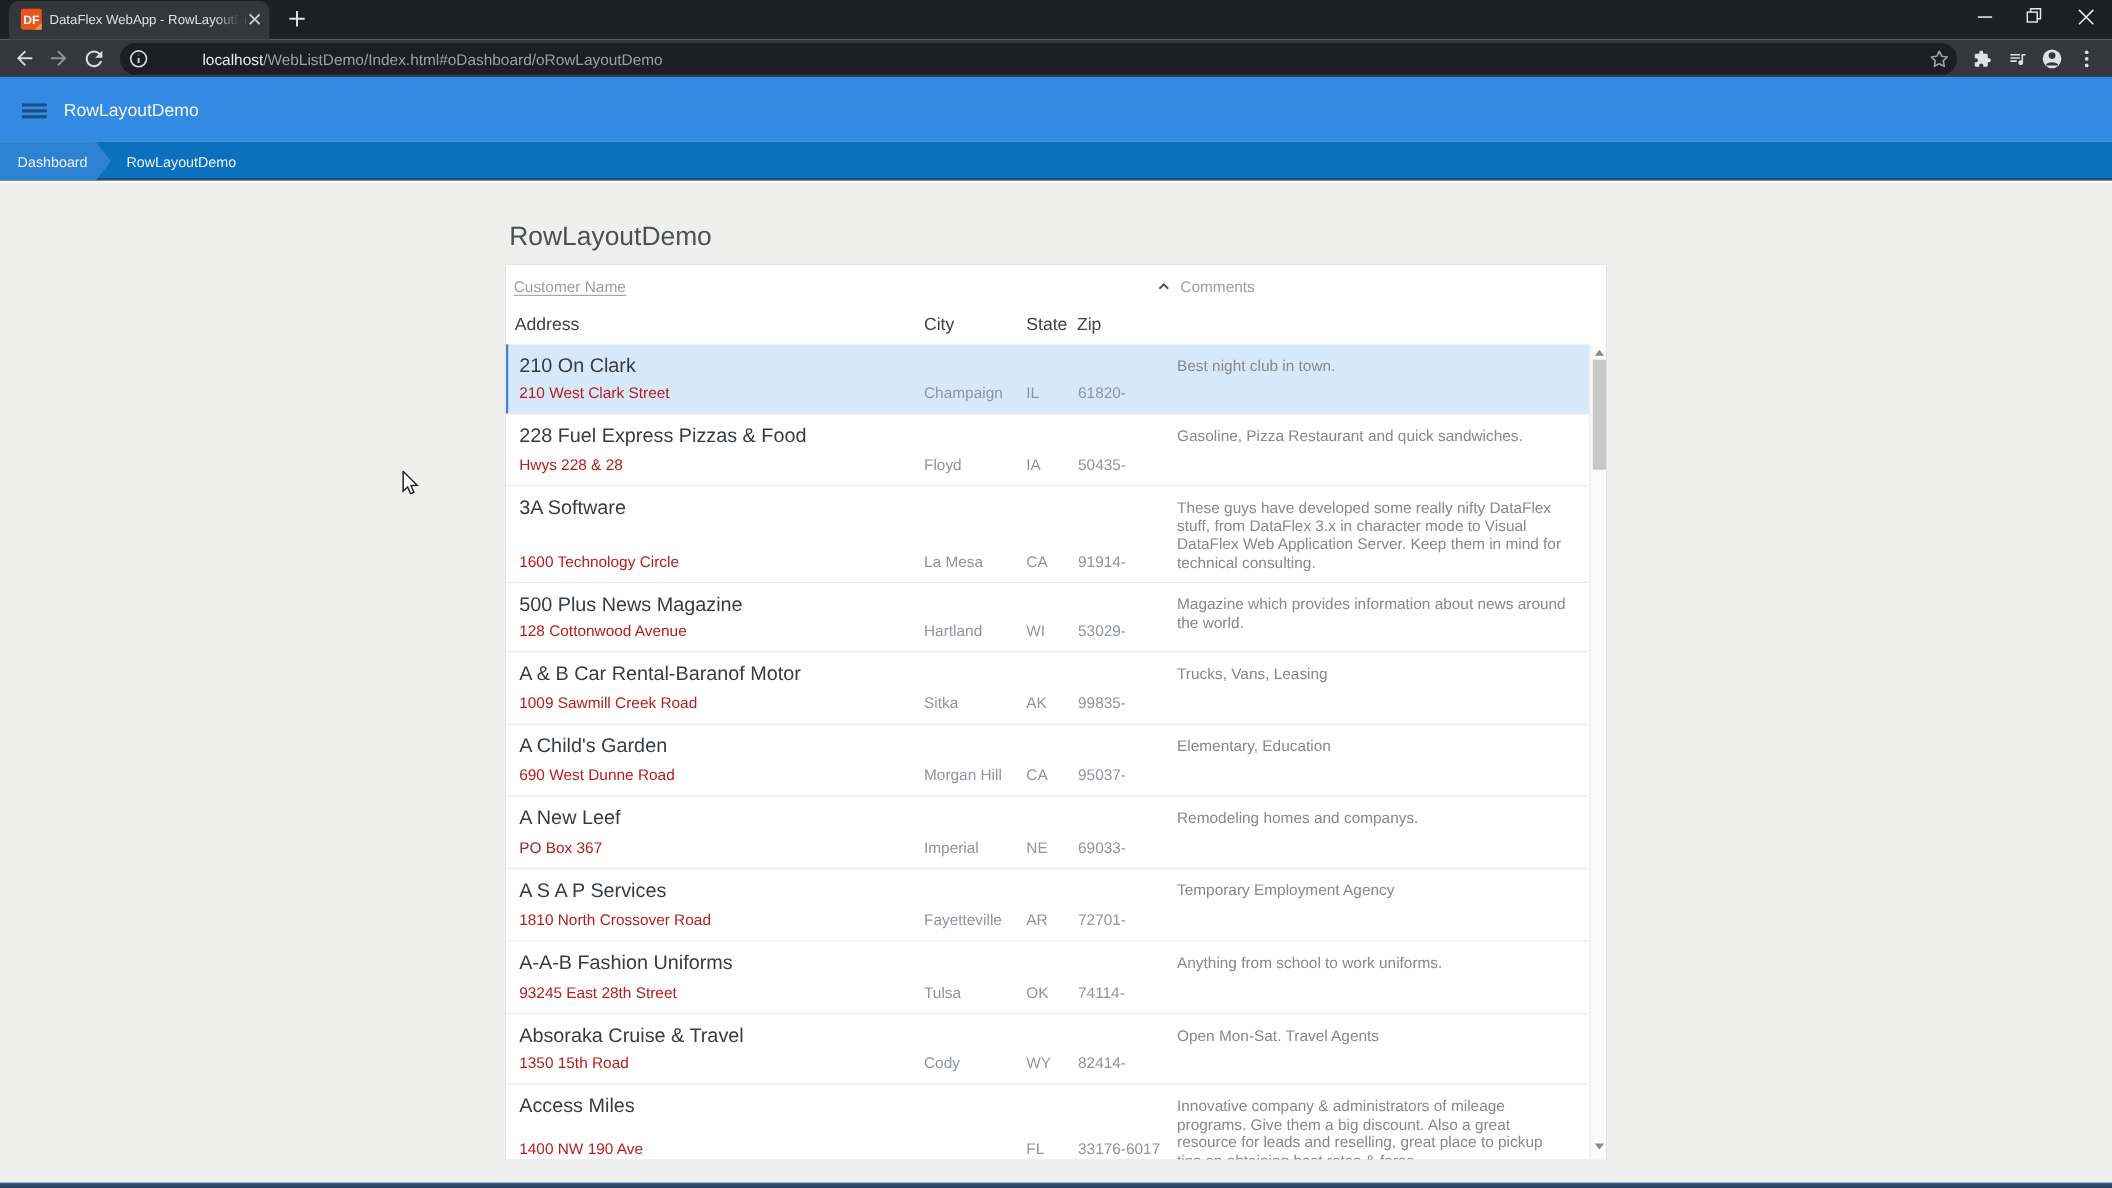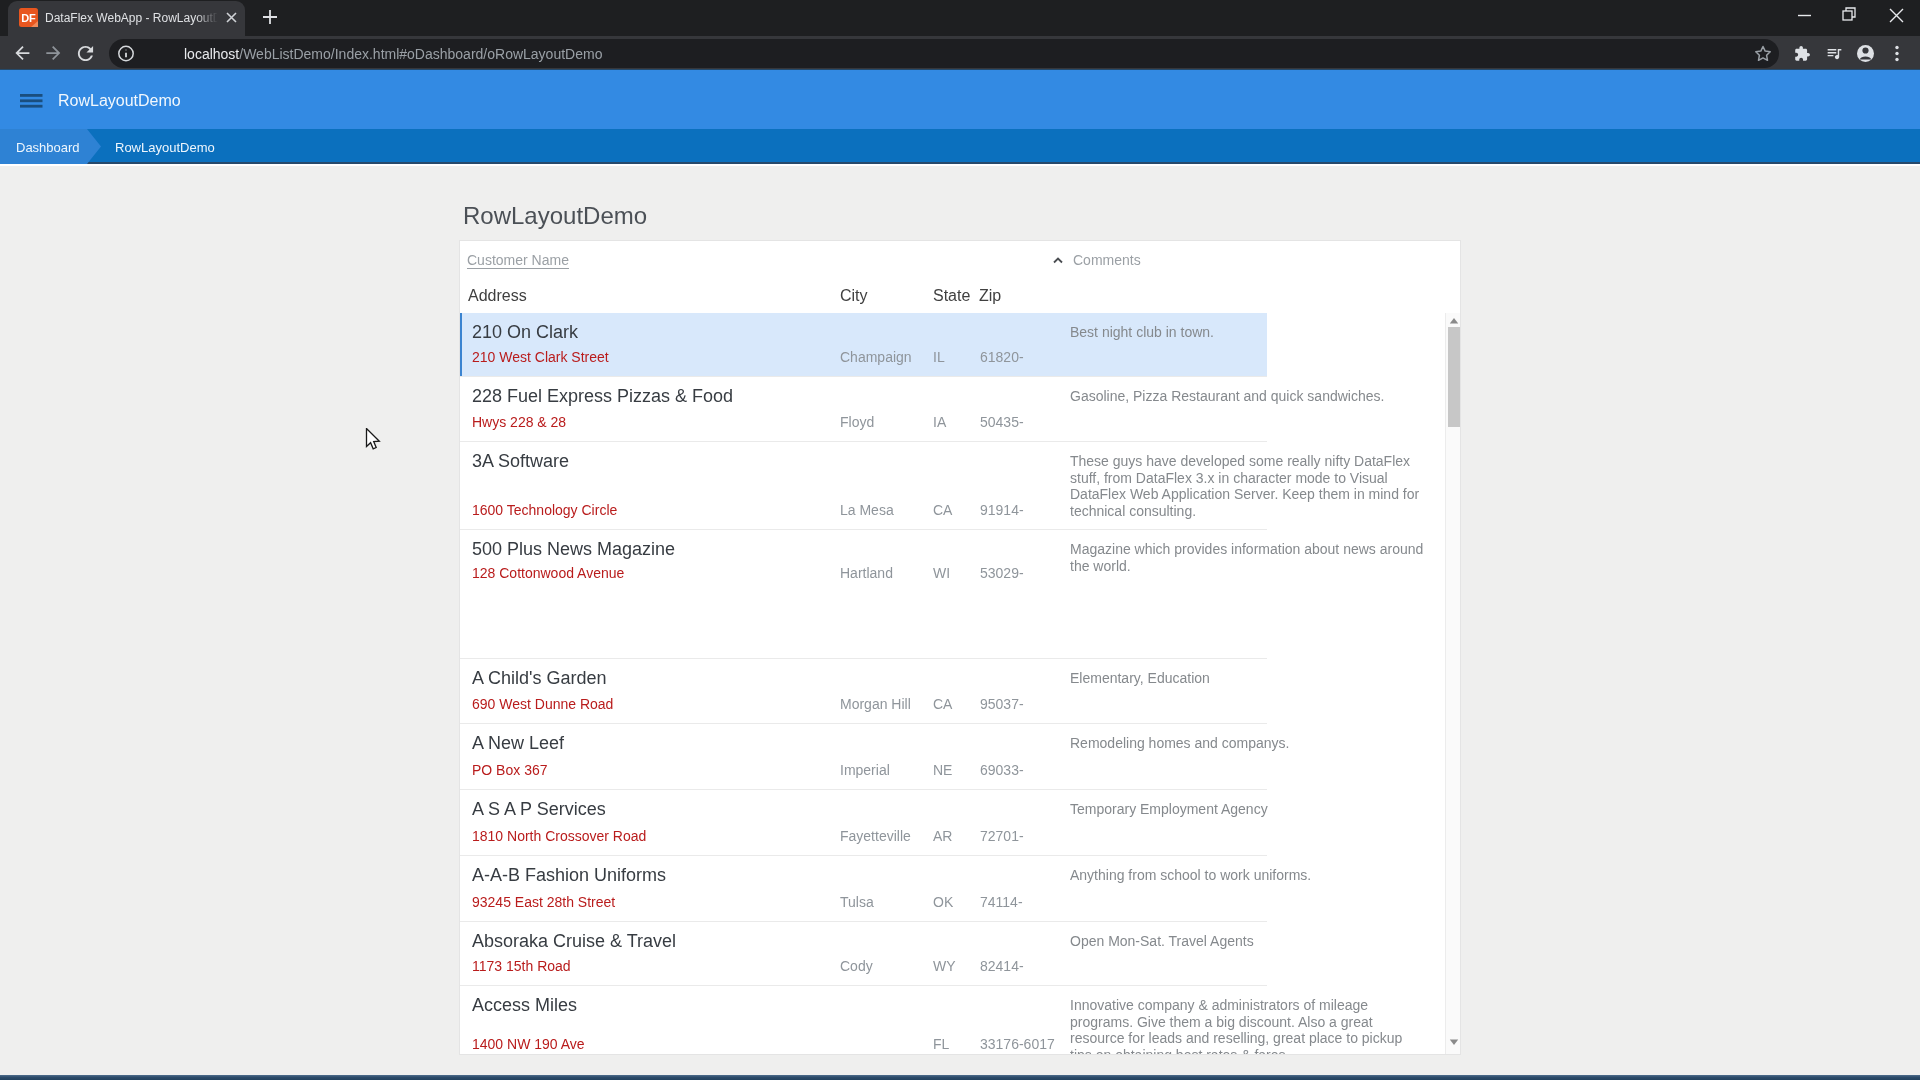--- a/index.html
+++ b/index.html
@@ -22,21 +22,21 @@
   .crumbtxt { position:absolute; top:11px; font-size:13px; color:#eef6fd; }
   
   #content { position:absolute; left:0; top:166px; width:1920px; height:910px; background:#efefee; }
   #taskbar { position:absolute; left:0; top:1075px; width:1920px; height:5px; background:linear-gradient(180deg,#4e6d8d 0%,#2c4b6a 45%,#22415f 100%); }
   #heading { position:absolute; left:463px; top:204px; font-size:24px; line-height:24px; color:#4b5056; }
   #card { position:absolute; left:459px; top:240px; width:1002px; height:815px; background:#fff; border:1px solid #e4e4e4; overflow:hidden; }
   
   .hl1 { position:absolute; font-size:14px; line-height:16px; color:#9ba0a5; }
   .hl2 { position:absolute; font-size:16px; line-height:17px; color:#404040; }
   
-  .row { position:absolute; left:0; width:807px; border-top:1px solid #eaeaea; }
+  .row { position:absolute; left:0; width:985px; border-top:1px solid #eaeaea; }
   .rt { position:absolute; left:12px; top:10px; font-size:18px; line-height:19px; color:#373c42; white-space:nowrap; }
   .ra { position:absolute; left:12px; bottom:11.5px; font-size:14px; line-height:16px; color:#b91c1c; white-space:nowrap; }
   .rc { position:absolute; left:380px; bottom:11.5px; font-size:14px; line-height:16px; color:#8f959b; white-space:nowrap;margin-top:39px; }
   .rs { position:absolute; left:473px; bottom:11.5px; font-size:14px; line-height:16px; color:#8f959b; white-space:nowrap; }
   .rz { position:absolute; left:520px; bottom:11.5px; font-size:14px; line-height:16px; color:#8f959b; white-space:nowrap; }
   .rm { position:absolute; left:610px; top:11px; width:356px; font-size:14px; line-height:16.5px; color:#85898d; }
   #row1 { background:#d8e8fb; border-top:none; }
   #row1accent { position:absolute; left:0; top:0; width:2px; height:100%; background:#3b84d0; }
   
   #sbtrack { position:absolute; left:985px; top:72px; width:15px; height:743px; background:#fafafa; border-left:1px solid #ececec; }
@@ -128,20 +128,28 @@
     <div class="rm">These guys have developed some really nifty DataFlex stuff, from DataFlex 3.x in character mode to Visual DataFlex Web Application Server. Keep them in mind for technical consulting.</div>
   </div>
   <div class="row" style="top:288px; height:63px;">
     <div class="rt">500 Plus News Magazine</div>
     <div class="ra">128 Cottonwood Avenue</div>
     <div class="rc">Hartland</div>
     <div class="rs">WI</div>
     <div class="rz">53029-</div>
     <div class="rm">Magazine which provides information about news around the world.</div>
   </div>
+  <div class="row" style="top:351px; height:66px;">
+    <div class="rt">A &amp; B Car Rental-Baranof Motor</div>
+    <div class="ra">1009 Sawmill Creek Road</div>
+    <div class="rc">Sitka</div>
+    <div class="rs">AK</div>
+    <div class="rz">99835-</div>
+    <div class="rm">Trucks, Vans, Leasing</div>
+  </div>
   <div class="row" style="top:417px; height:65px;">
     <div class="rt">A Child's Garden</div>
     <div class="ra">690 West Dunne Road</div>
     <div class="rc">Morgan Hill</div>
     <div class="rs">CA</div>
     <div class="rz">95037-</div>
     <div class="rm">Elementary, Education</div>
   </div>
   <div class="row" style="top:482px; height:66px;">
     <div class="rt">A New Leef</div>
@@ -162,21 +170,21 @@
   <div class="row" style="top:614px; height:66px;">
     <div class="rt">A-A-B Fashion Uniforms</div>
     <div class="ra">93245 East 28th Street</div>
     <div class="rc">Tulsa</div>
     <div class="rs">OK</div>
     <div class="rz">74114-</div>
     <div class="rm">Anything from school to work uniforms.</div>
   </div>
   <div class="row" style="top:680px; height:64px;">
     <div class="rt">Absoraka Cruise &amp; Travel</div>
-    <div class="ra">1173 15th Road</div>
+    <div class="ra">1350 15th Road</div>
     <div class="rc">Cody</div>
     <div class="rs">WY</div>
     <div class="rz">82414-</div>
     <div class="rm">Open Mon-Sat. Travel Agents</div>
   </div>
   <div class="row" style="top:744px; height:90px;">
     <div class="rt">Access Miles</div>
     <div class="ra" style="bottom:auto; top:50px;">1400 NW 190 Ave</div>
     <div class="rc" style="bottom:auto; top:50px;">Miami</div>
     <div class="rs" style="bottom:auto; top:50px;">FL</div>

